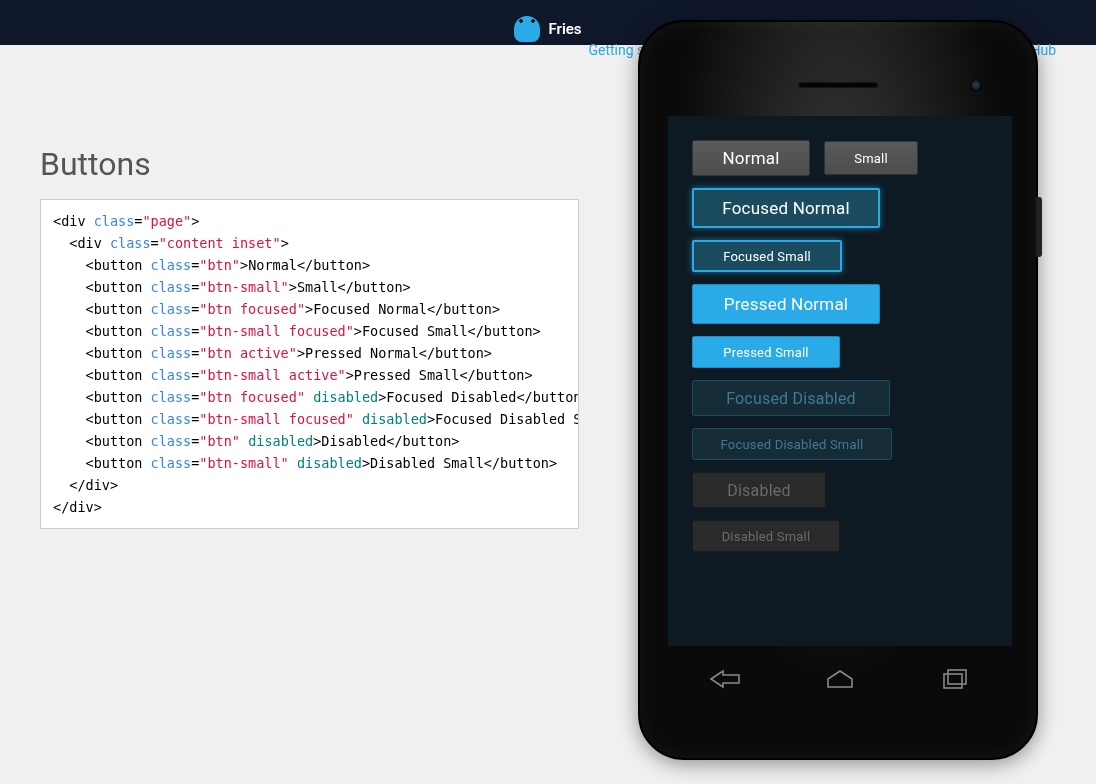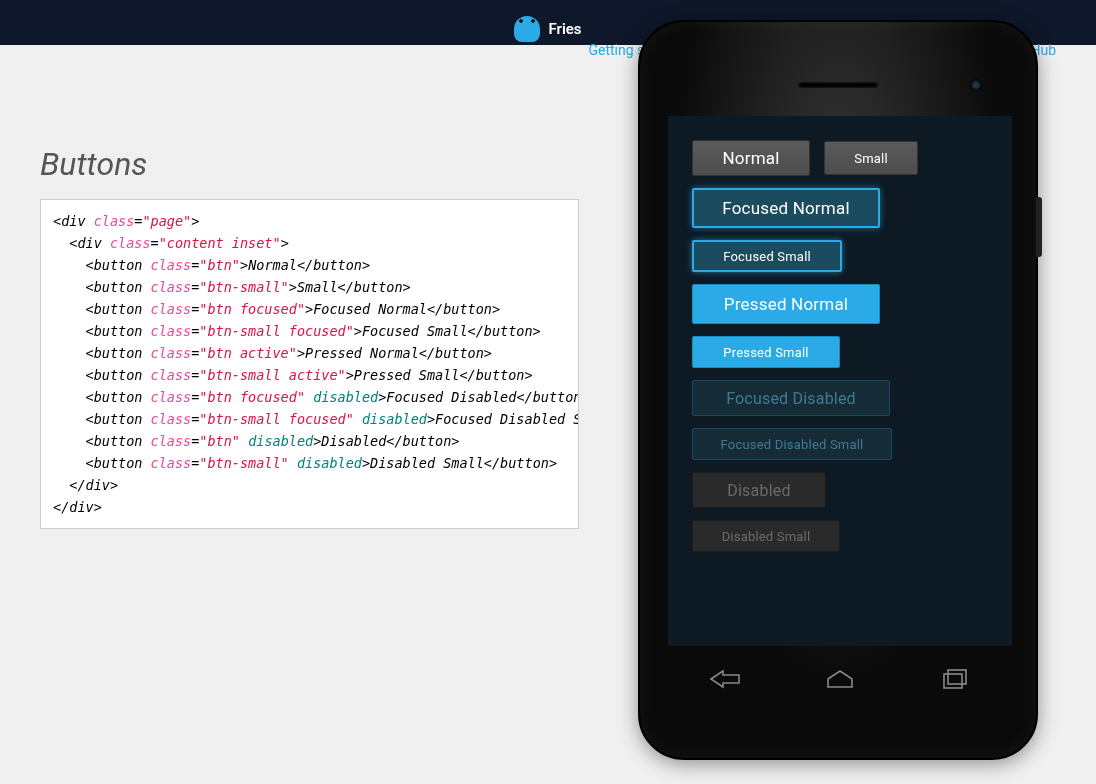--- a/index.html
+++ b/index.html
@@ -44,21 +44,21 @@
 .nav a { color: #2aaae6; text-decoration: none; font-size: 14px; }
 .header-marker {
   position: absolute; top: 38px; left: 755px;
   width: 0; height: 0;
   border-left: 6px solid transparent;
   border-right: 6px solid transparent;
   border-top: 7px solid #999;
 }
 
 
-.main { display: flex; font-style: italic; }
+.main { display: flex; }
 .left-col {
   width: 620px;
   padding: 100px 20px 0 40px;
 }
 .section-title { font-size: 32px; color: #555; font-weight: 400; margin-bottom: 16px; }
 .section-desc { font-size: 15px; color: #555; margin-bottom: 38px; }
 
 
 .code-block {
   background: #fff;
@@ -66,21 +66,21 @@
   padding: 10px 12px;
   font-family: "Consolas", "Monaco", monospace;
   font-size: 13.5px;
   line-height: 22px;
   white-space: pre;
   overflow: hidden;
   color: #000;
   width: 539px;
 }
 .tag { color: #000000; }
-.attr-name { color: #ec4899; }
+.attr-name { color: #3b82f6; }
 .attr-eq { color: #000; }
 .attr-val { color: #dd1144; }
 .dis { color: #008080; }
 .txt { color: #000; }
 
 
 .phone-wrap {
   position: absolute;
   left: 638px;
   top: 20px;

